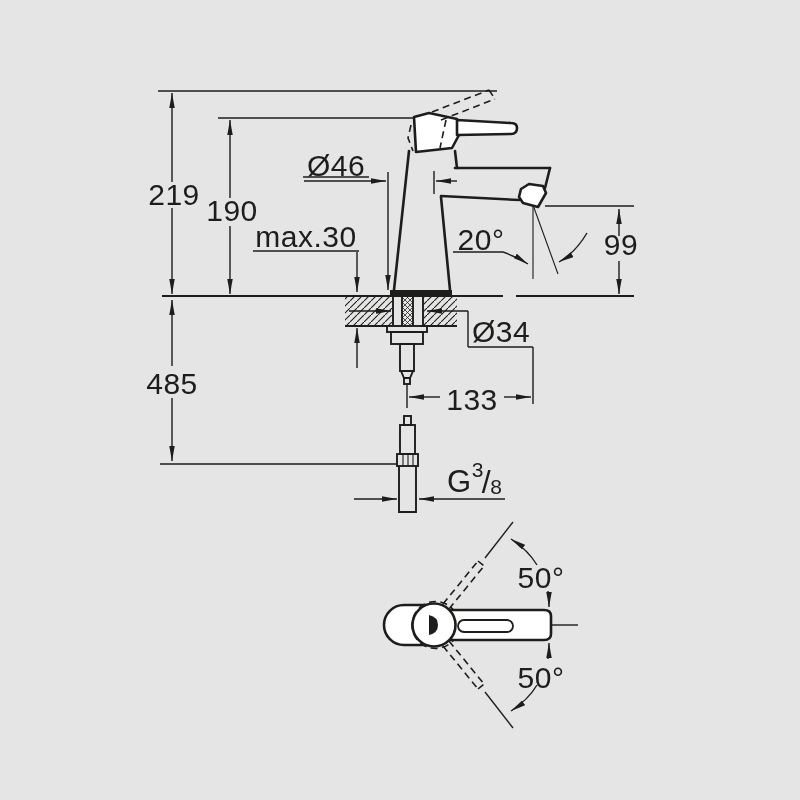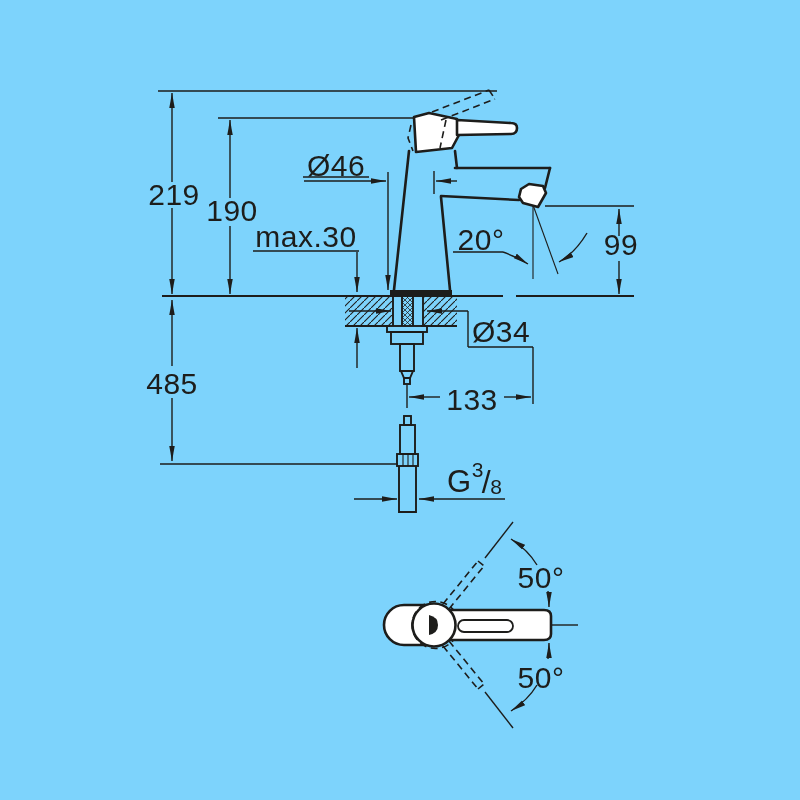--- a/index.html
+++ b/index.html
@@ -1,16 +1,16 @@
 <!DOCTYPE html>
 <html><head>
 <meta charset="utf-8">
 <style>
   html,body{margin:0;padding:0;background:#ffffff;}
-  .stage{position:relative;width:800px;height:800px;background:#7dd3fc;overflow:hidden;}
+  .stage{position:relative;width:800px;height:800px;background:#e5e5e5;overflow:hidden;}
   svg{display:block;}
   .obj{stroke:#1d1d1b;stroke-width:2.6;fill:none;stroke-linejoin:round;stroke-linecap:round;}
   .objf{fill:#ffffff;}
   .med{stroke:#1d1d1b;stroke-width:1.9;fill:none;stroke-linecap:butt;}
   .dim{stroke:#1d1d1b;stroke-width:1.4;fill:none;stroke-linecap:butt;}
   .thin{stroke:#1d1d1b;stroke-width:1.1;fill:none;}
   .dash{stroke:#1d1d1b;stroke-width:1.6;fill:none;stroke-dasharray:7 4.5;stroke-linecap:butt;}
   .lbl{font-family:"Liberation Sans","DejaVu Sans",sans-serif;font-size:30px;fill:#1d1d1b;letter-spacing:0.5px;}
   .lblm{text-anchor:middle;}
 </style>

